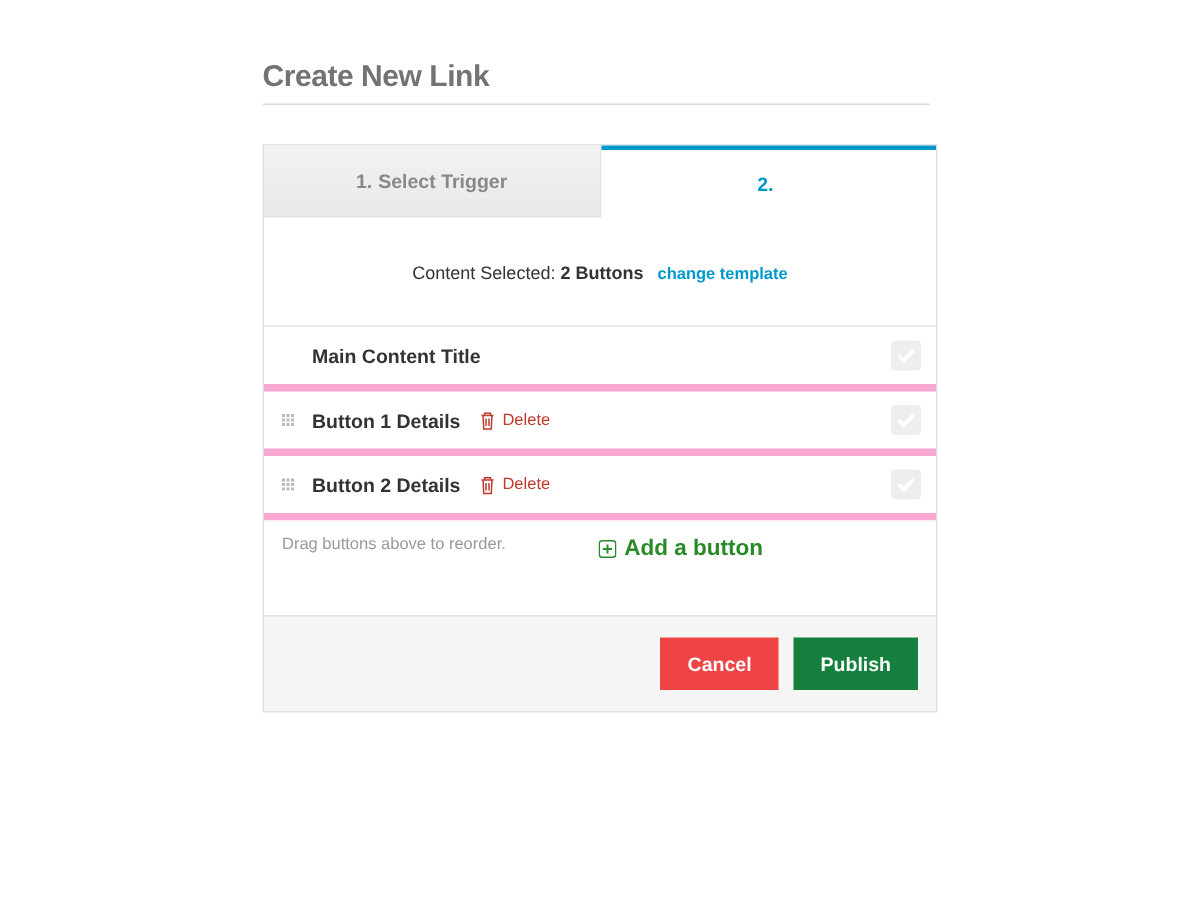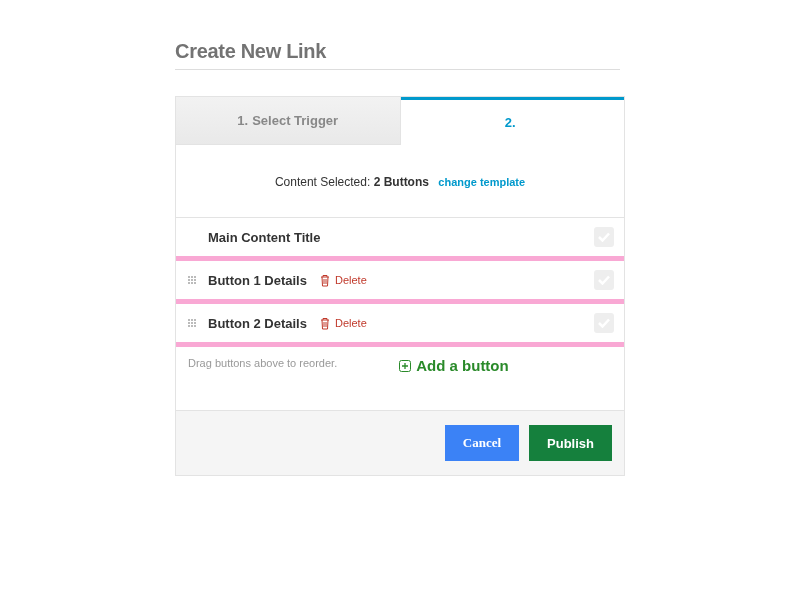--- a/index.html
+++ b/index.html
@@ -148,21 +148,21 @@
   }
   .btn {
     border: none;
     padding: 10px 18px;
     font-size: 13px;
     font-weight: 800;
     color: #fff;
     cursor: pointer;
     font-family: inherit;
   }
-  .btn-cancel { background: #3b82f6; font-family: Liberation Serif, serif; }
+  .btn-cancel { background: #ef4444; }
   .btn-publish { background: #15803d; }
 </style>
 </head>
 <body>
 
 <div class="wrapper">
   <h1 class="page-title">Create New Link</h1>
   <hr class="title-rule">
 
   <div class="panel">

